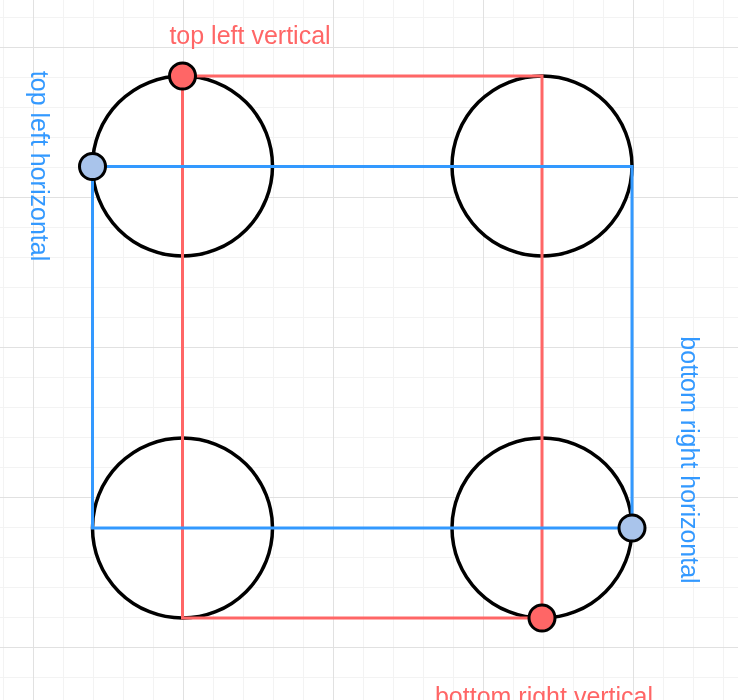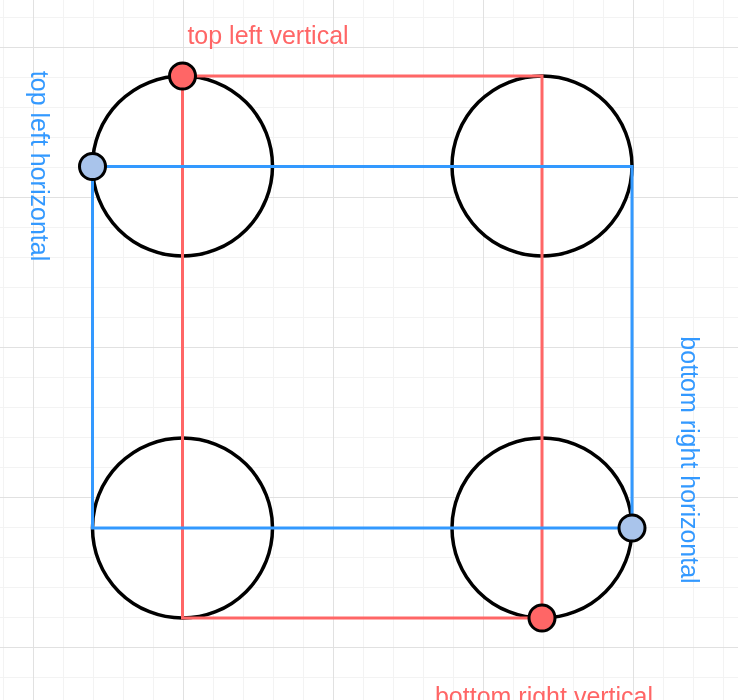--- a/index.html
+++ b/index.html
@@ -44,17 +44,17 @@
       <circle cx="542" cy="166" r="90" fill="#ffffff" stroke="#000000" stroke-width="3.5"></circle>
       <circle cx="182.5" cy="528" r="90" fill="#ffffff" stroke="#000000" stroke-width="3.5"></circle>
       <circle cx="542" cy="528" r="90" fill="#ffffff" stroke="#000000" stroke-width="3.5"></circle>
       <rect x="182.5" y="76" width="359.5" height="542" fill="none" stroke="#ff6666" stroke-width="3"></rect>
       <rect x="92.5" y="166.5" width="539.5" height="361.5" fill="none" stroke="#3399ff" stroke-width="3"></rect>
       <circle cx="182.5" cy="76" r="13" fill="#ff6666" stroke="#000000" stroke-width="3"></circle>
       <circle cx="542" cy="618" r="13" fill="#ff6666" stroke="#000000" stroke-width="3"></circle>
       <circle cx="92.5" cy="166.5" r="13" fill="#a9c4eb" stroke="#000000" stroke-width="3"></circle>
       <circle cx="632" cy="528" r="13" fill="#a9c4eb" stroke="#000000" stroke-width="3"></circle>
     </svg>
-  <div class="diagram-label" style="left: 268px; top: 35px; color: rgb(255, 102, 102); font-size: 25px; transform: translate(-50%, -50%);">top left vertical</div>
+  <div class="diagram-label" style="left: 250px; top: 35px; color: rgb(255, 102, 102); font-size: 25px; transform: translate(-50%, -50%);">top left vertical</div>
   <div class="diagram-label" style="left: 40px; top: 166px; color: rgb(51, 153, 255); font-size: 25px; transform: translate(-50%, -50%) rotate(90deg);">top left horizontal</div>
   <div class="diagram-label" style="left: 690px; top: 460px; color: rgb(51, 153, 255); font-size: 25px; transform: translate(-50%, -50%) rotate(90deg);">bottom right horizontal</div>
   <div class="diagram-label" style="left: 544px; top: 696px; color: rgb(255, 102, 102); font-size: 25px; transform: translate(-50%, -50%);">bottom right vertical</div>
 </div>
 
 </body></html>

